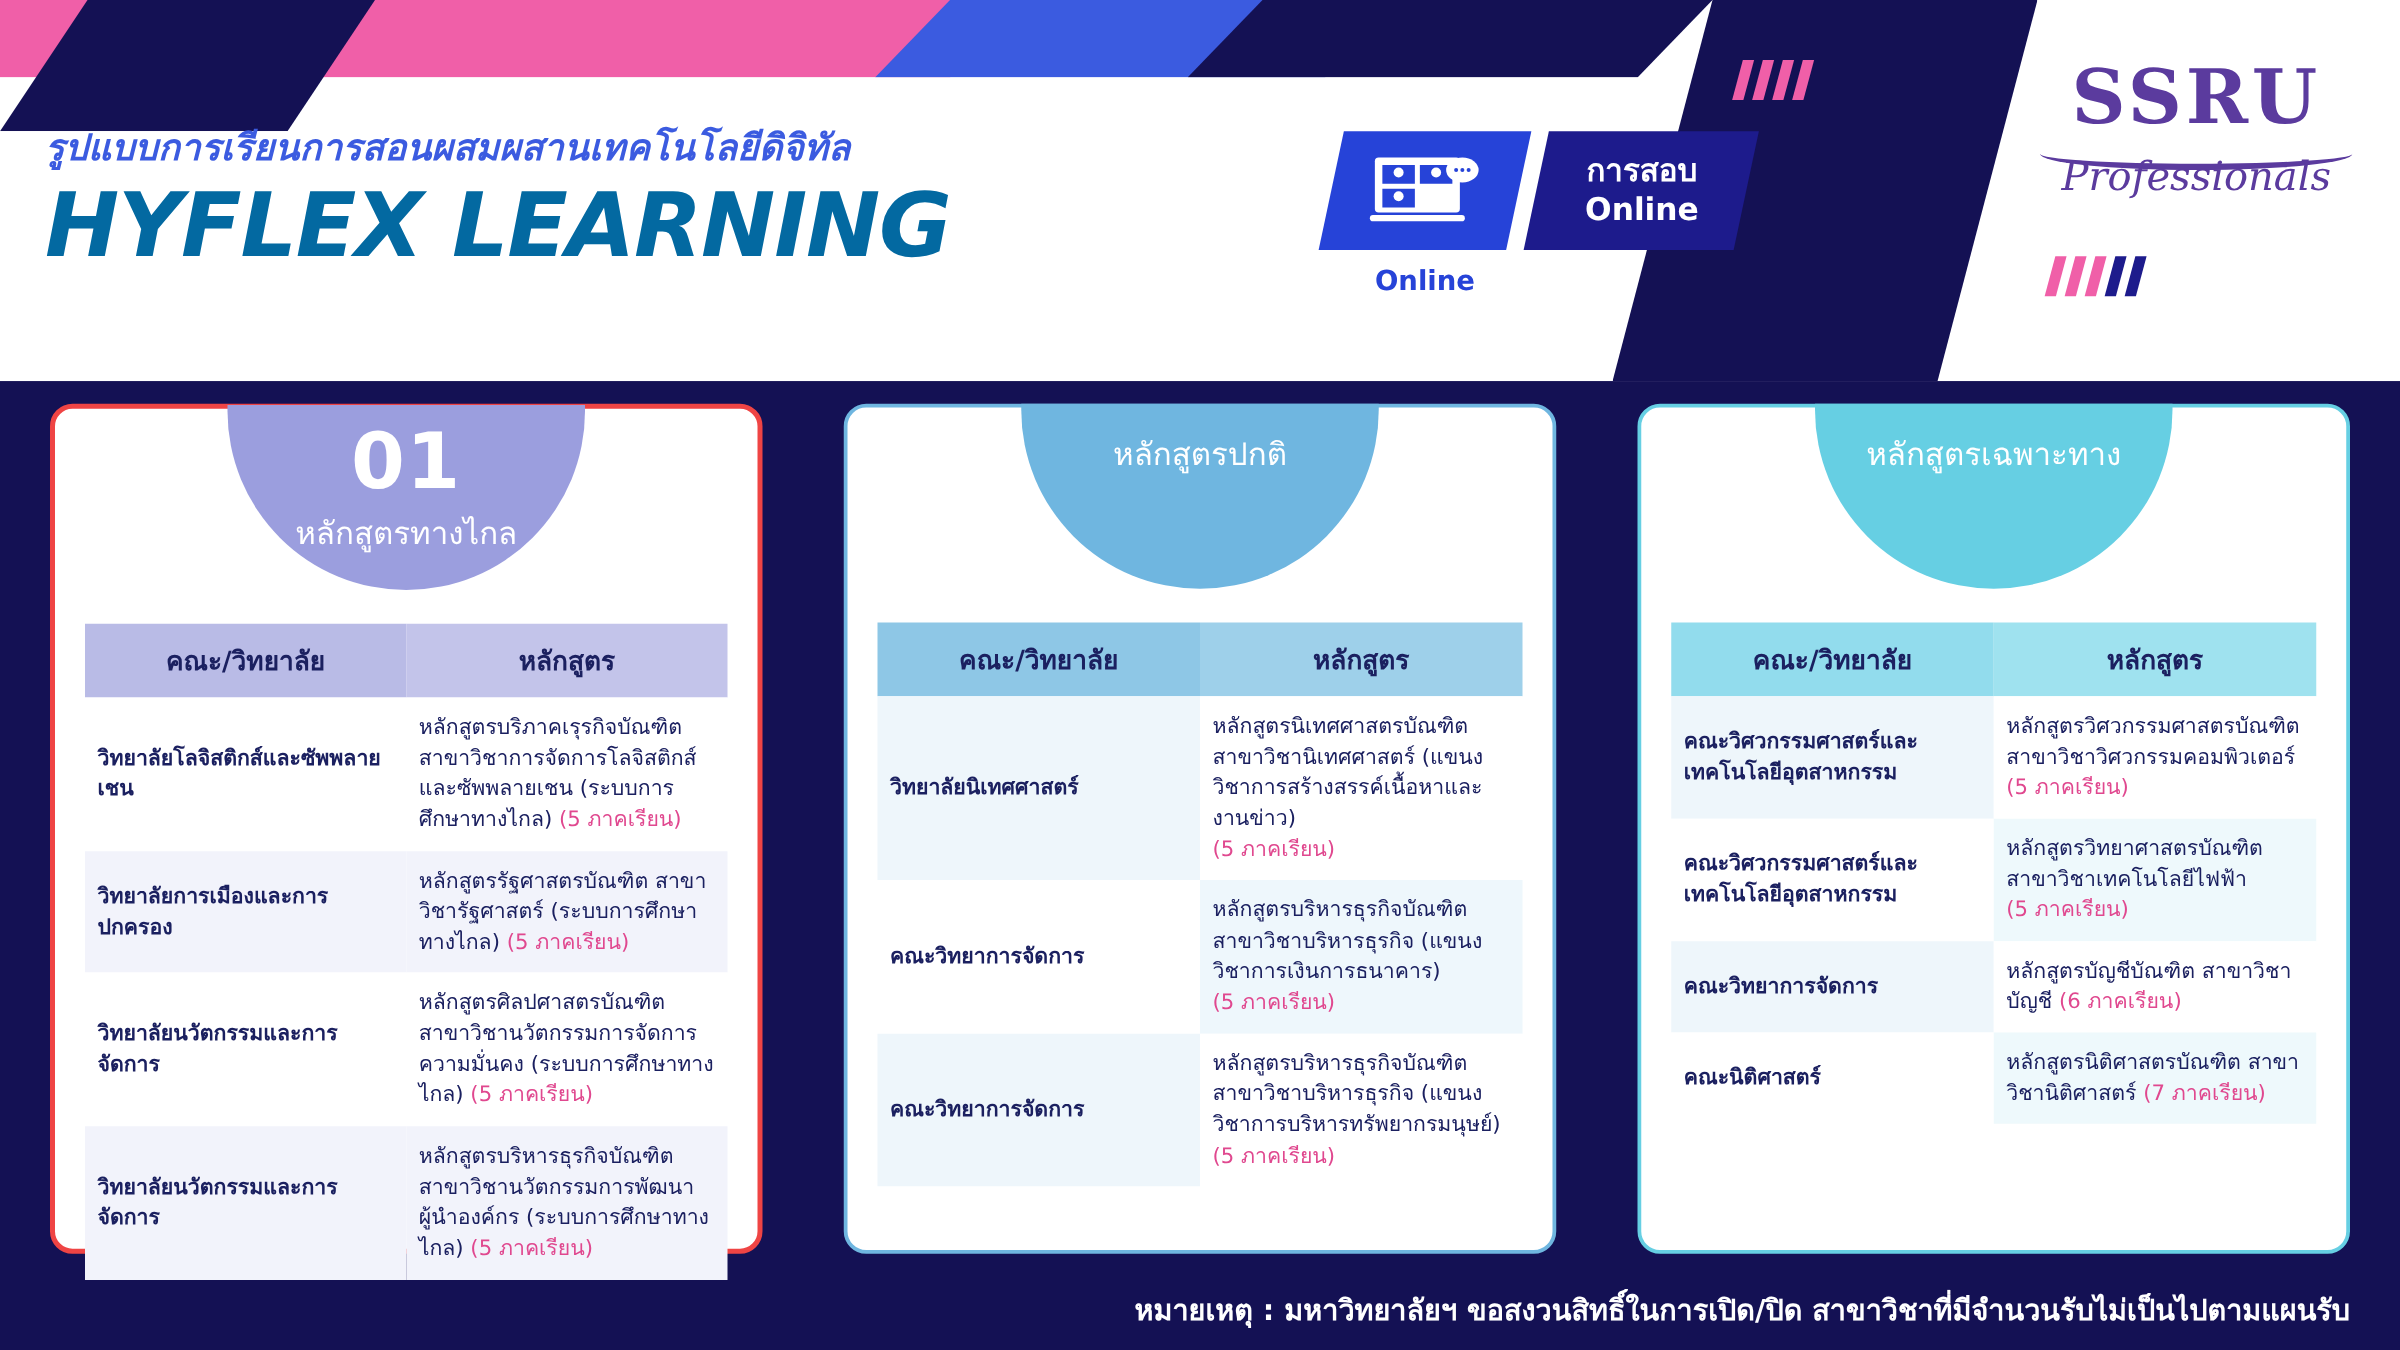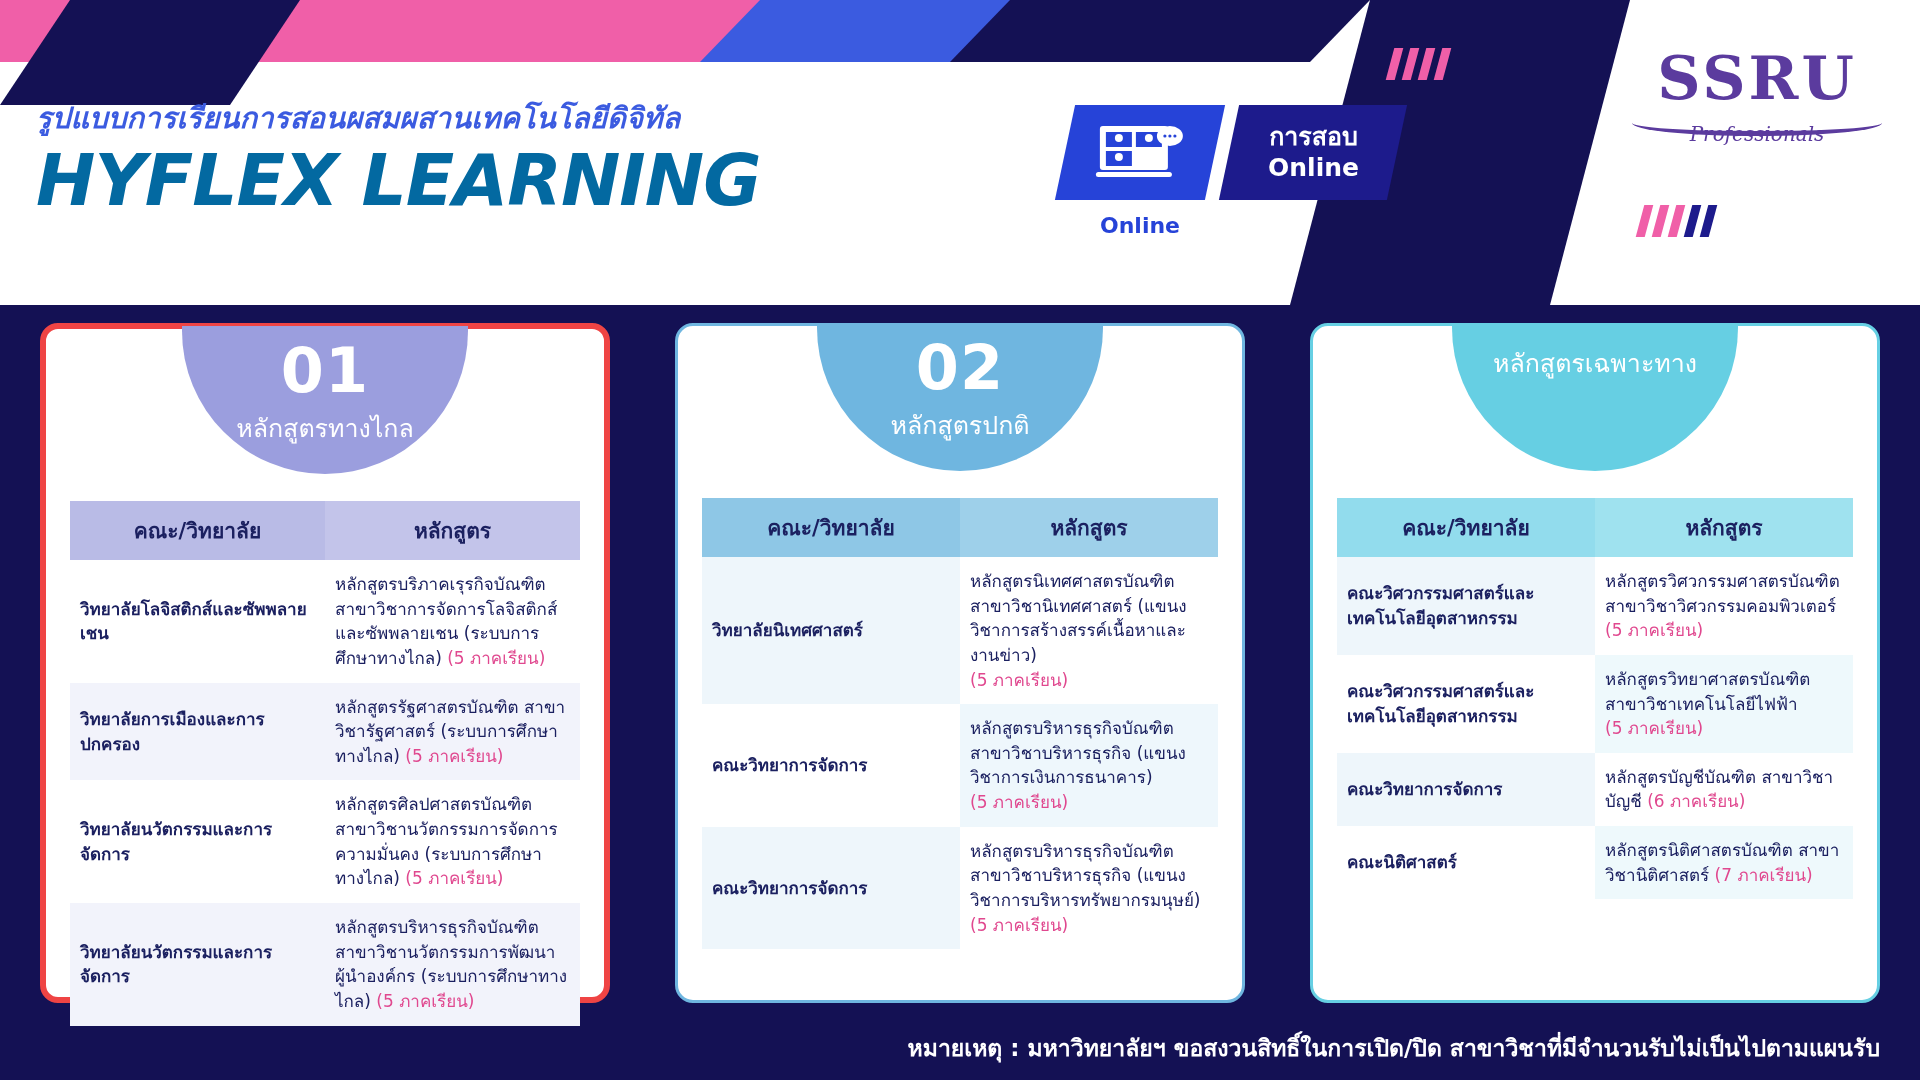--- a/index.html
+++ b/index.html
@@ -124,21 +124,21 @@
   .ssru-arc {
     width: 250px; height: 26px;
     margin: 2px auto 0;
     border-bottom: 5px solid #5b3b9e;
     border-radius: 0 0 50% 50%;
   }
   .ssru-prof {
     color: #5b3b9e;
     font-family: "DejaVu Serif", "Liberation Serif", serif;
     font-style: italic;
-    font-size: 20px;
+    font-size: 32px;
     margin-top: -14px;
   }
   .dashes {
     position: absolute;
     display: flex;
     gap: 7px;
   }
   .dashes span {
     display: block;
     width: 9px; height: 32px;
@@ -163,21 +163,21 @@
   .card {
     width: 570px;
     background: #ffffff;
     border-radius: 18px;
     position: relative;
     padding: 0 24px 26px 24px;
     height: 680px;
   }
   .card.c2 { border: 3px solid #6fb6e0; }
   .card.c3 { border: 3px solid #66cfe3; }
-  .card.c1 { border: 6px solid #ef4444; }
+  .card.c1 { border: 4px solid #ef4444; }
 
   .circle {
     position: absolute;
     left: 50%;
     transform: translateX(-50%);
     top: -3px;
     width: 286px; height: 148px;
     border-radius: 0 0 150px 150px;
     color: #ffffff;
     text-align: center;
@@ -350,21 +350,20 @@
         <tr>
           <td class="col-fac">วิทยาลัยนวัตกรรมและการจัดการ</td>
           <td class="col-prog"><span>หลักสูตรบริหารธุรกิจบัณฑิต สาขาวิชานวัตกรรมการพัฒนาผู้นำองค์กร (ระบบการศึกษาทางไกล) </span><span class="term">(5 ภาคเรียน)</span></td>
         </tr>
       </tbody>
     </table>
   </div>
 
   <div class="card c2">
     <div class="circle">
-      <div class="circle-num">02</div>
       <div class="circle-cap">หลักสูตรปกติ</div>
     </div>
     <table class="tbl">
       <thead>
         <tr>
           <th>คณะ/วิทยาลัย</th>
           <th>หลักสูตร</th>
         </tr>
       </thead>
       <tbody>

